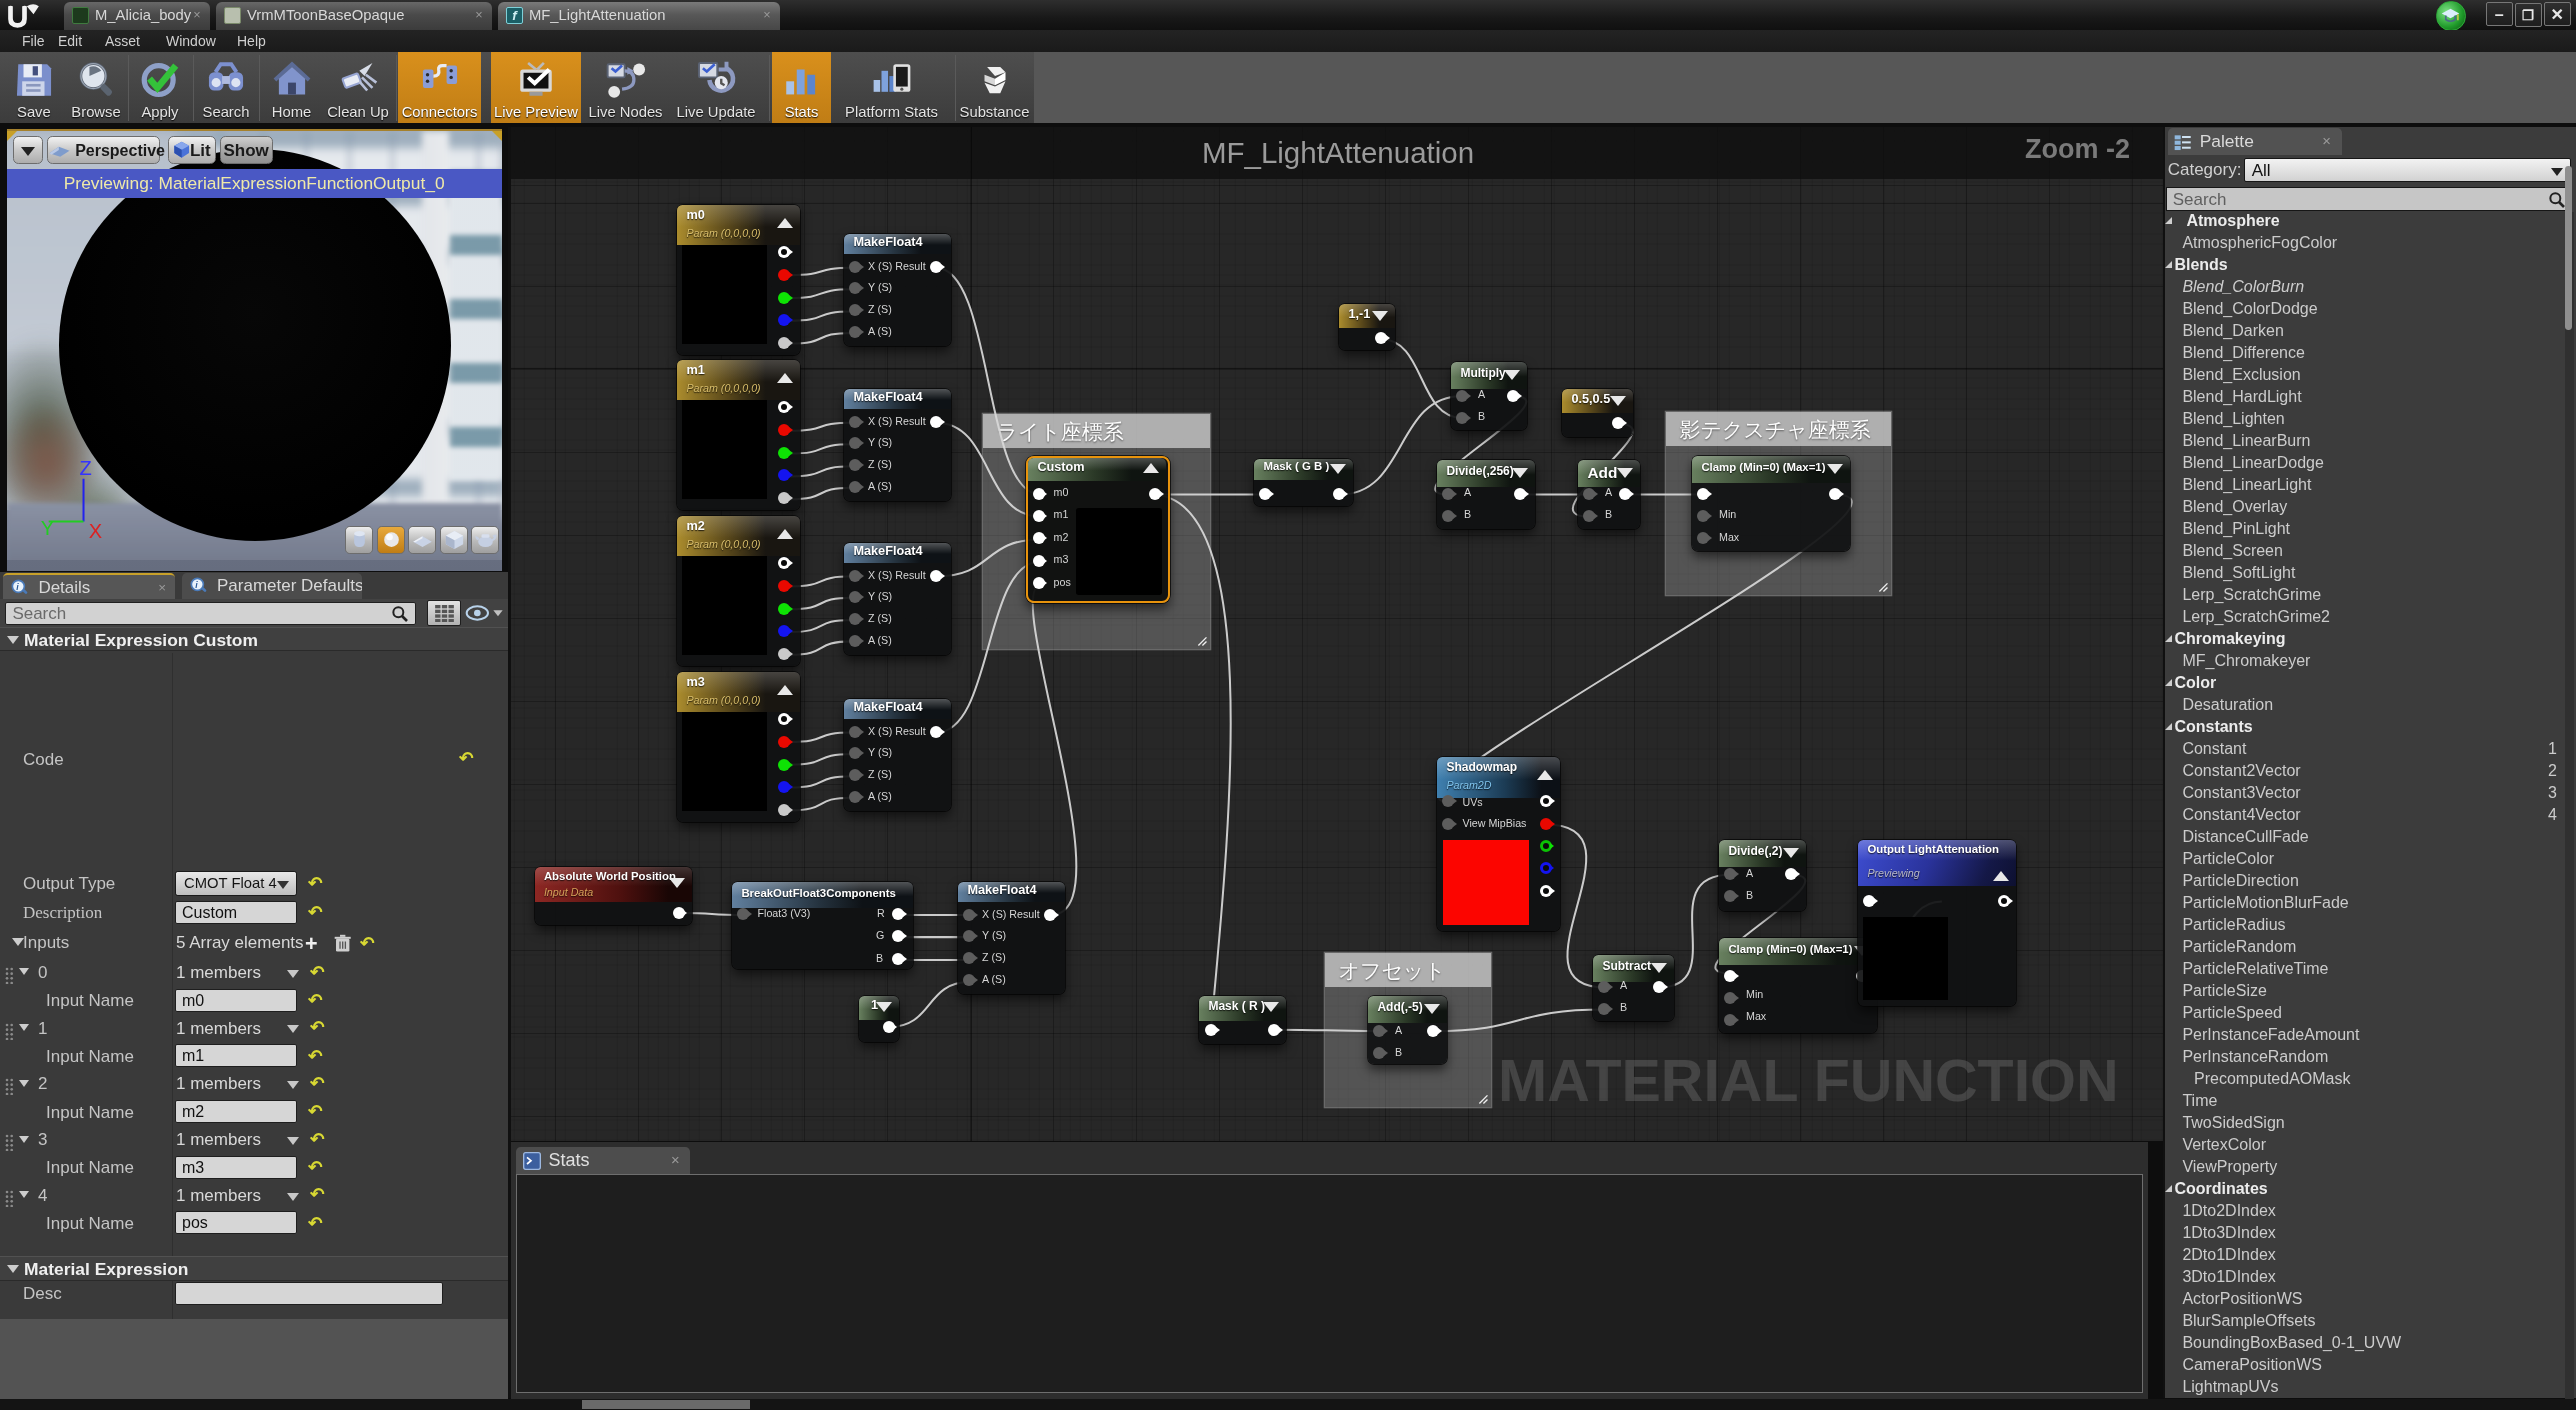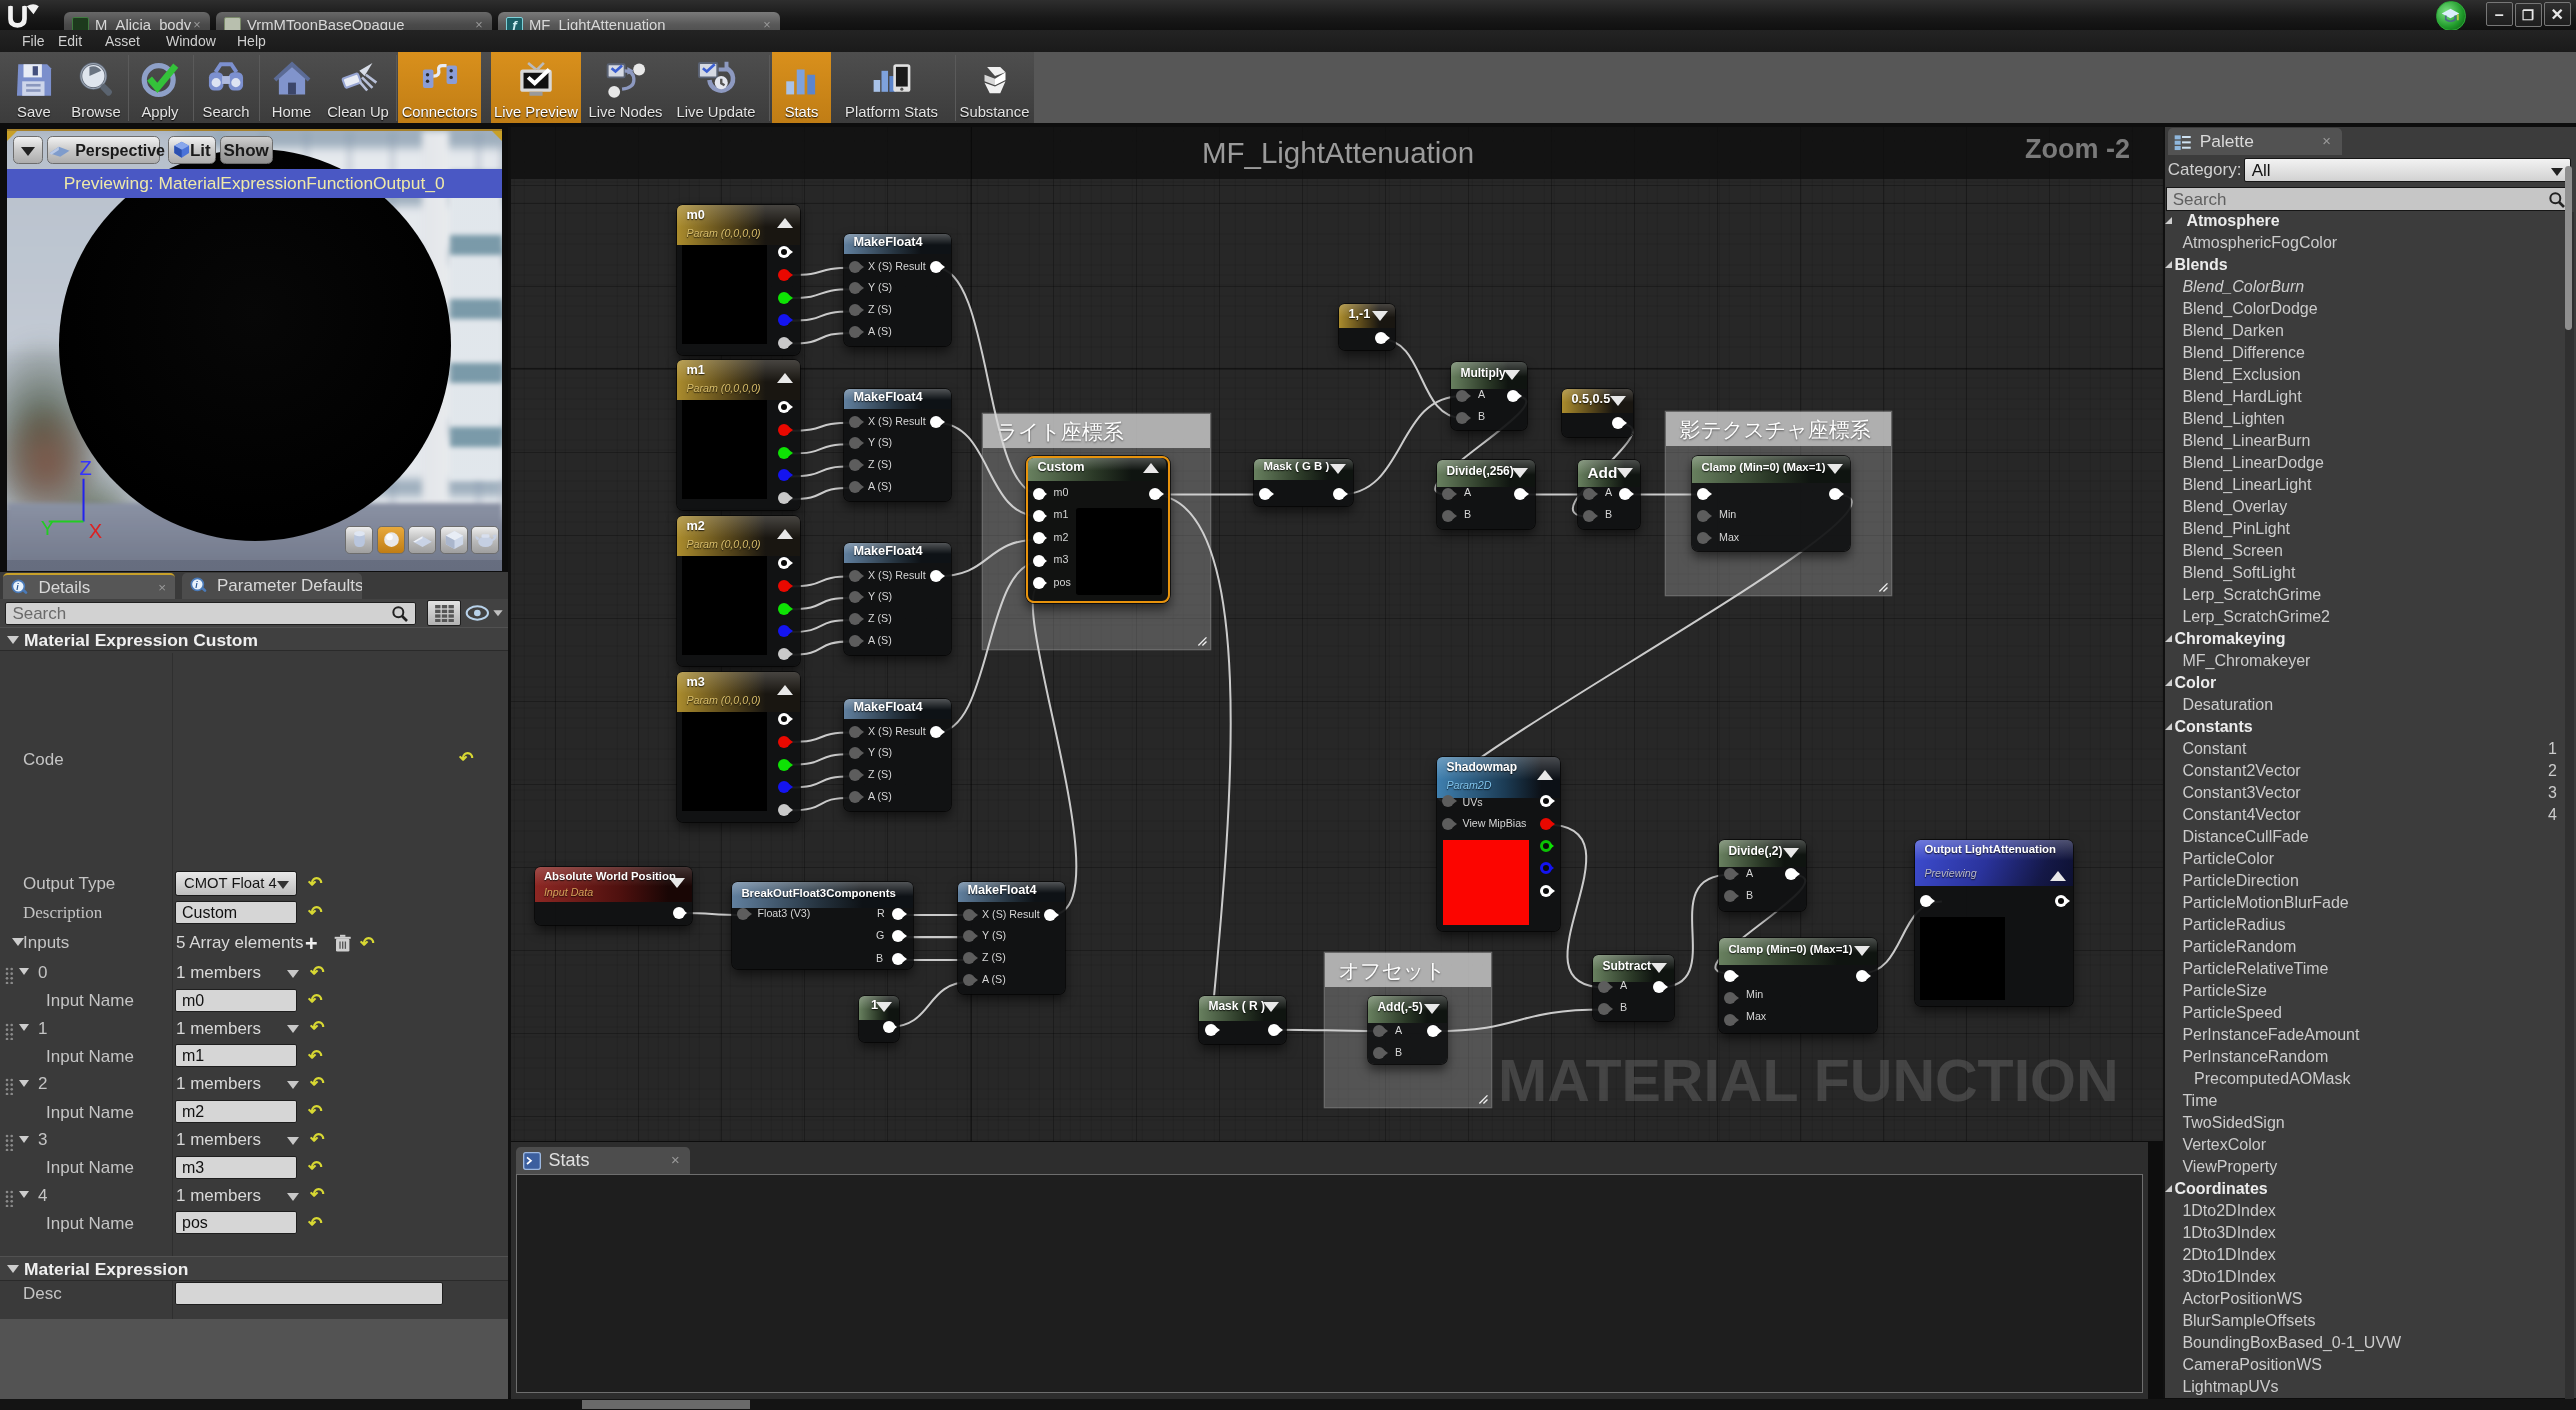--- a/index.html
+++ b/index.html
@@ -3,21 +3,21 @@
 <meta charset="utf-8">
 <style>
 * { margin:0; padding:0; box-sizing:border-box; }
 html,body { width:2576px; height:1410px; background:#0d0d0d; overflow:hidden;
   font-family:"Liberation Sans", sans-serif; }
 .abs { position:absolute; }
 
 
 #titlebar { position:absolute; left:0; top:0; width:2576px; height:29.5px;
   background:linear-gradient(to bottom,#2e2e2e,#181818 60%,#101010); }
-.tab { position:absolute; top:12px; height:27.5px; border-radius:6px 6px 0 0;
+.tab { position:absolute; top:2px; height:27.5px; border-radius:6px 6px 0 0;
   background:linear-gradient(to bottom,#686868,#4a4a4a 45%,#3c3c3c);
   color:#d8d8d8; font-size:14.8px; line-height:27.5px; }
 .tab.active { background:linear-gradient(to bottom,#7a7a7a,#585858 45%,#474747); }
 .tab .ticon { position:absolute; left:8px; top:5.4px; width:17px; height:17px; border-radius:2px; }
 .tab .tx { position:absolute; top:0; font-size:12.7px; color:#9a9a9a; }
 #winbtns { position:absolute; top:2px; right:5.4px; }
 .wbtn { display:inline-block; width:27px; height:24px; margin-left:2px;
   border:0.7px solid #777; border-radius:2px; background:rgba(60,60,60,.3);
   color:#e8e8e8; text-align:center; font-size:16px; line-height:23px; font-weight:bold;}
 
@@ -935,21 +935,21 @@
       </div>
 <span class="pin dark tail-d" style="left:5.4px;top:26px;"></span>
       <span class="plabel" style="left:25.5px;top:25px;">Float3 (V3)</span>
 <span class="plabel" style="left:145px;top:25px;">R</span>
       <span class="pin tail-w" style="left:160px;top:26px;"></span>
 <span class="plabel" style="left:144px;top:47px;">G</span>
       <span class="pin tail-w" style="left:160px;top:48px;"></span>
 <span class="plabel" style="left:144px;top:70px;">B</span>
       <span class="pin tail-w" style="left:160px;top:71px;"></span>
 </div>
-<div class="node" style="left:1404px;top:713px;width:158px;height:166px;">
+<div class="node" style="left:1347px;top:713px;width:158px;height:166px;">
 <div class="nhdr hdr-royal" style="height:46px;">
         <span class="t" style="top:3.4px;font-size:11.4px;">Output LightAttenuation</span>
         <span class="sub" style="top:27px;color:#b9b9c9;">Previewing</span>
         <span class="coltri up" style="top:31px;"></span>
       </div>
 <span class="pin tail-w" style="left:5.4px;top:55px;"></span>
       <span class="pin eye tail-w" style="left:140px;top:55px;"></span>
 <div class="preview" style="left:4.7px;top:77px;width:85px;height:83px;"></div>
 </div>
 </div>

